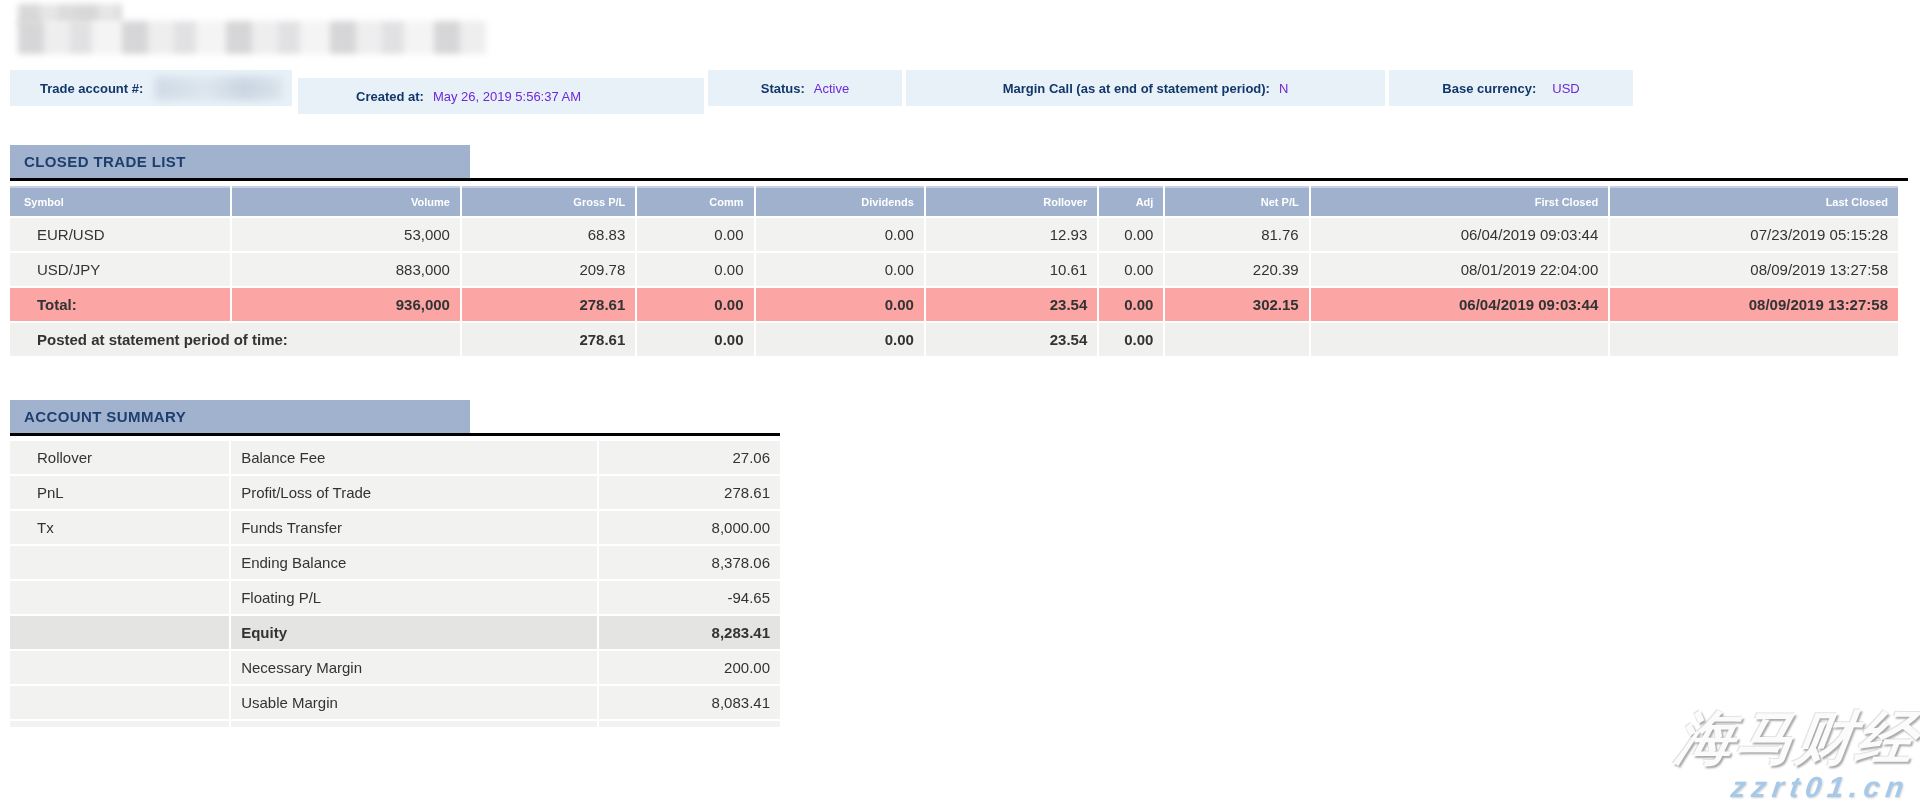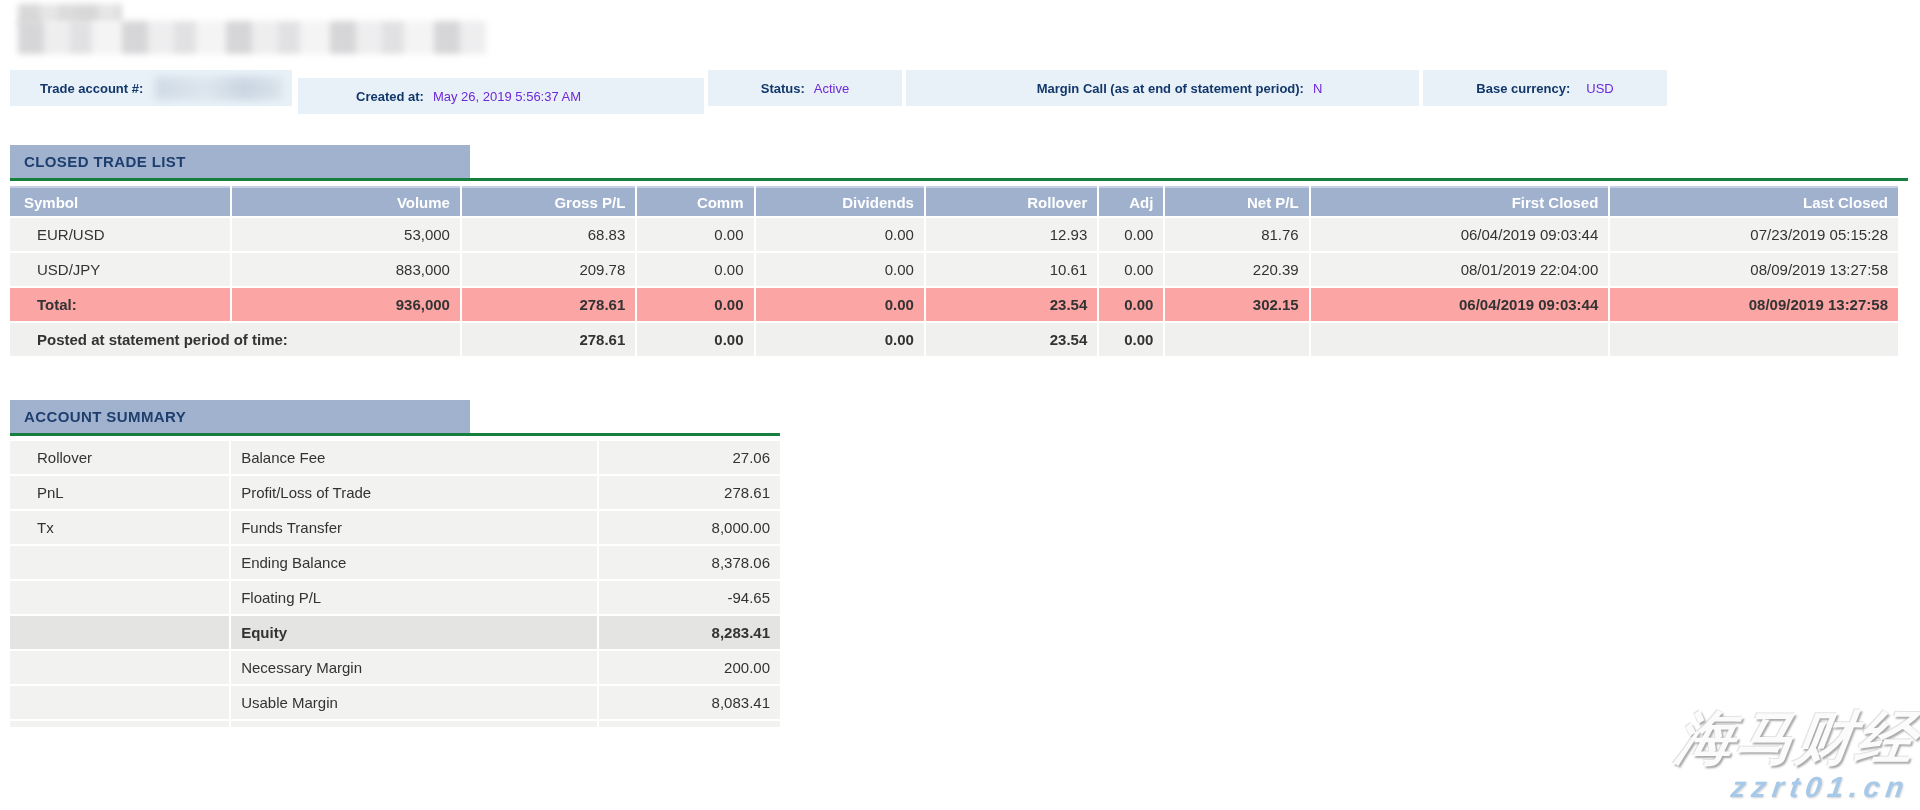--- a/index.html
+++ b/index.html
@@ -17,37 +17,37 @@
     filter:blur(3px);}
 
   
   .info-bar{position:absolute;left:10px;top:70px;height:36px;display:flex;}
   .info-cell{background:#e9f1f8;height:36px;display:flex;align-items:center;font-size:13px;}
   .info-cell .info-label{font-weight:bold;color:#12386b;white-space:nowrap;}
   .info-cell .info-value{color:#6d28d9;margin-left:9px;white-space:nowrap;}
   .c0{width:282px;margin-right:6px;padding-left:30px;box-sizing:border-box;}
   .c1{width:406px;margin-right:4px;padding-left:58px;box-sizing:border-box;margin-top:8px;}
   .c2{width:194px;margin-right:4px;justify-content:center;}
-  .c3{width:479px;margin-right:4px;justify-content:center;padding-left:34px;}
+  .c3{width:479px;margin-right:4px;justify-content:center;}
   .c4{width:244px;justify-content:center;gap:7px;}
   .redacted{display:inline-block;width:128px;height:23px;margin-left:12px;border-radius:3px;
     background:linear-gradient(90deg,#cfdae5,#dde6ee 40%,#c9d5e2 70%,#dbe4ec);filter:blur(4px);}
 
   
-  .section-head{position:absolute;left:10px;border-bottom:3px solid #15803d;}
+  .section-head{position:absolute;left:10px;border-bottom:3px solid #000000;}
   .section-head .tab{width:446px;height:33px;line-height:34px;background:#a1b2ce;
     color:#1e3f6e;font-weight:bold;font-size:15px;letter-spacing:.4px;padding-left:14px;}
   #closed-head{top:145px;width:1898px;}
   #summary-head{top:400px;width:770px;}
 
   
   table.stmt{border-collapse:separate;border-spacing:2px;table-layout:fixed;background:#fff;}
   #closed-table{position:absolute;left:8px;top:184px;width:1892px;}
   #summary-table{position:absolute;left:8px;top:439px;width:774px;}
-  .stmt th{background:#9fb1cd;border-top:2px solid #c9cfe4;color:#fff;font-size:15px;
+  .stmt th{background:#9fb1cd;border-top:2px solid #c9cfe4;color:#fff;font-size:11px;
     font-weight:bold;height:28px;padding:0 10px;text-align:right;white-space:nowrap;overflow:hidden;}
   .stmt th:first-child{text-align:left;padding-left:14px;}
   .stmt td{background:#f2f2f1;height:33px;font-size:15px;color:#333;padding:0 10px;
     text-align:right;white-space:nowrap;overflow:hidden;}
   .stmt td:first-child{text-align:left;padding-left:27px;}
   #closed-table tr.total td{background:#fca5a5;font-weight:bold;}
   #closed-table tr.posted td{background:#f0f0ef;font-weight:bold;}
   #summary-table td{text-align:left;}
   #summary-table td:last-child{text-align:right;}
   #summary-table tr.emphasis td{background:#e4e4e3;font-weight:bold;}

